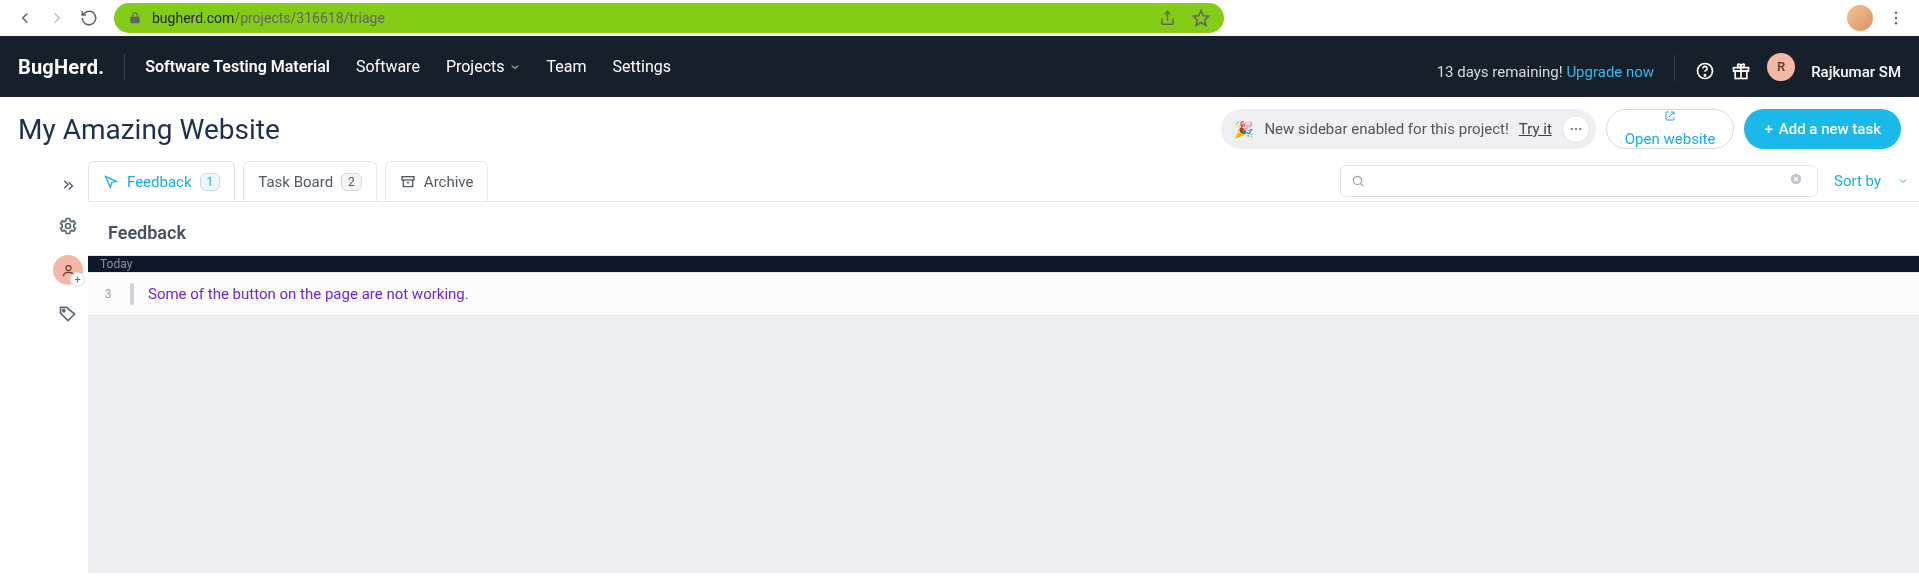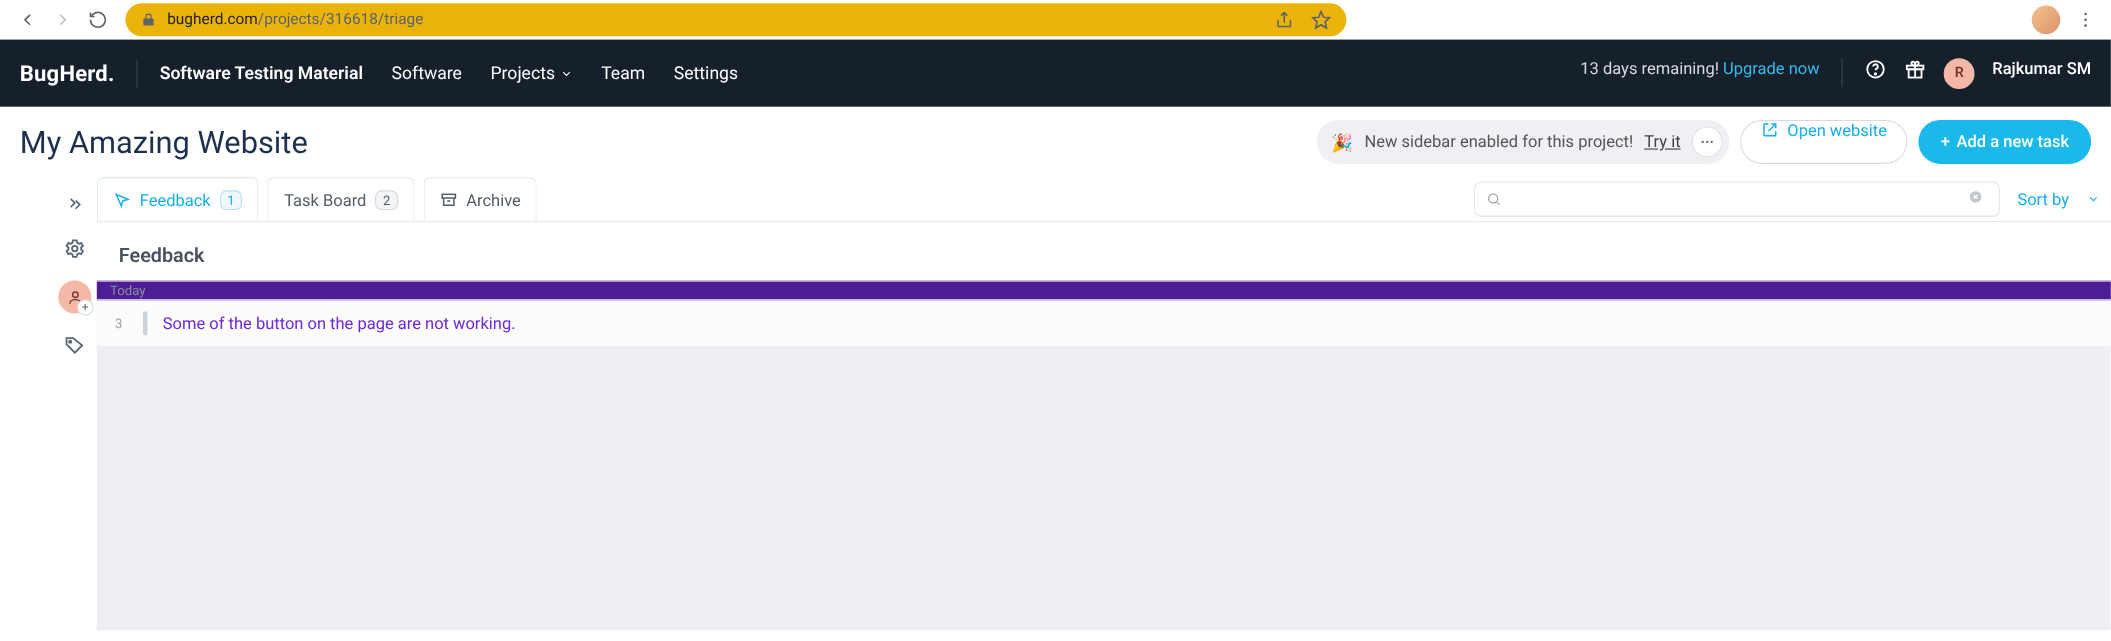--- a/index.html
+++ b/index.html
@@ -3,54 +3,54 @@
 <meta charset="utf-8">
 <style>
   * { box-sizing: border-box; margin: 0; padding: 0; }
   body { font-family: -apple-system, BlinkMacSystemFont, "Segoe UI", Roboto, Helvetica, Arial, sans-serif; font-size: 14px; color: #333; background: #fff; width: 1919px; height: 583px; overflow: hidden; }
 
   
   .browser-bar { display: flex; align-items: center; height: 36px; padding: 0 8px; background: #fff; gap: 8px; }
   .nav-icons { display: flex; align-items: center; gap: 14px; padding: 0 8px; }
   .nav-icon { width: 18px; height: 18px; color: #5f6368; display: flex; align-items: center; justify-content: center; cursor: pointer; }
   .nav-icon.disabled { color: #bdc1c6; cursor: default; }
-  .addr-bar { flex: 1; height: 30px; background: #eab308; border-radius: 15px; display: flex; align-items: center; padding: 0 14px; gap: 10px; color: #5f6368; max-width: 1110px; }
+  .addr-bar { flex: 1; height: 30px; background: #84cc16; border-radius: 15px; display: flex; align-items: center; padding: 0 14px; gap: 10px; color: #5f6368; max-width: 1110px; }
   .addr-lock { width: 14px; height: 14px; }
   .addr-text { font-size: 14px; color: #5f6368; }
   .addr-text .domain { color: #202124; }
   .addr-right { margin-left: auto; display: flex; align-items: center; gap: 16px; color: #5f6368; }
   .browser-right { display: flex; align-items: center; gap: 14px; margin-left: auto; padding-right: 6px; }
   .browser-avatar { width: 26px; height: 26px; border-radius: 50%; background: linear-gradient(135deg,#f7c28d,#d9926a); }
   .vdots { width: 18px; height: 18px; display:flex; align-items:center; justify-content:center; }
 
   
   .app-header { height: 61px; background: #16202b; display: flex; align-items: center; padding: 0 18px; color: #fff; }
   .logo { font-size: 20px; font-weight: 700; letter-spacing: 0.2px; }
   .logo .dot { color: #fff; }
   .vsep { width: 1px; height: 26px; background: #384555; margin: 0 20px; }
   .wsname { font-weight: 600; font-size: 16px; }
   .nav-links { display: flex; gap: 26px; margin-left: 26px; align-items: center; }
   .nav-link { color: #fff; font-size: 16px; display: flex; align-items: center; gap: 4px; cursor: pointer; }
-  .header-right { margin-left: auto; display: flex; align-items: flex-start; gap: 16px; }
+  .header-right { margin-left: auto; display: flex; align-items: flex-end; gap: 16px; }
   .trial-text { color: #d7dbe0; font-size: 15px; }
   .upgrade-link { color: #35b9e9; cursor: pointer; }
   .hsep { width: 1px; height: 26px; background: #384555; margin: 0 4px; }
   .header-icon { width: 20px; height: 20px; display: flex; align-items: center; justify-content: center; cursor: pointer; }
   .user-avatar { width: 28px; height: 28px; border-radius: 50%; background: #f6b8a6; color: #6c3b2e; display: flex; align-items: center; justify-content: center; font-weight: 600; font-size: 13px; }
   .user-name { font-size: 15px; font-weight: 500; }
 
   
   .project-bar { display: flex; align-items: center; padding: 12px 18px; gap: 28px; }
   .project-title { font-size: 28px; font-weight: 400; color: #1e3050; }
   .project-right { margin-left: auto; display: flex; align-items: center; gap: 10px; }
   .info-pill { background: #eff0f3; border-radius: 22px; height: 40px; display: flex; align-items: center; padding: 0 6px 0 14px; gap: 10px; color: #555; font-size: 15px; }
   .info-pill .party { font-size: 16px; }
   .tryit { color: #404040; text-decoration: underline; cursor: pointer; }
   .dots-btn { width: 28px; height: 28px; background: #fff; border-radius: 50%; display: flex; align-items: center; justify-content: center; cursor: pointer; border: 1px solid #e0e1e6; }
-  .open-web { height: 40px; border: 1px solid #d7dbe1; border-radius: 22px; color: #15aee8; display: flex; align-items: flex-start; padding: 0 18px; gap: 8px; font-size: 15px; cursor: pointer; background:#fff; }
+  .open-web { height: 40px; border: 1px solid #d7dbe1; border-radius: 22px; color: #15aee8; display: flex; align-items: center; padding: 0 18px; gap: 8px; font-size: 15px; cursor: pointer; background:#fff;flex-direction:column; }
   .add-task { height: 40px; border-radius: 22px; background: #1ab9ea; color: #fff; font-weight: 500; display: flex; align-items: center; padding: 0 20px; gap: 6px; font-size: 15px; cursor: pointer; }
 
   
   .main { display: flex; margin-left: 48px; }
   .left-rail { width: 40px; display: flex; flex-direction: column; align-items: center; padding-top: 14px; gap: 18px; }
   .rail-icon { width: 22px; height: 22px; display: flex; align-items: center; justify-content: center; color: #5a6776; cursor: pointer; }
   .rail-add { width: 30px; height: 30px; border-radius: 50%; background: #f6b8a6; display: flex; align-items:center; justify-content:center; color:#6c3b2e; cursor:pointer; position:relative;}
   .rail-add::after { content:"+"; position:absolute; right:-2px; bottom:-2px; width:13px; height:13px; background:#fff; border-radius:50%; font-size:11px; color:#5a6776; display:flex;align-items:center;justify-content:center; border:1px solid #ddd;}
 
   .content { flex: 1; }
@@ -61,21 +61,21 @@
   .tab .badge { border: 1px solid #b6dff4; background: #eef8fd; color: #15aee8; border-radius: 6px; font-size: 12px; padding: 1px 6px; }
   .tab .badge.gray { border-color:#d5d7dc; background:#f4f5f7; color:#525a64; }
   .tab-icon { width: 16px; height: 16px; display:flex; align-items:center; justify-content:center; }
   .tabs-right { margin-left: auto; display: flex; align-items: center; gap: 16px; padding-right: 10px; }
   .search-wrap { width: 478px; height: 32px; border: 1px solid #e2e4e9; border-radius: 6px; display: flex; align-items: center; padding: 0 10px; color: #9aa1ab; gap: 8px; }
   .search-wrap input { flex:1; border:none; outline:none; background:transparent; font-size:14px; color:#333; }
   .search-clear { width:18px; height:18px; color:#c2c7cf; cursor:pointer; }
   .sortby { color: #15aee8; font-size: 15px; display: flex; align-items: center; gap: 16px; cursor: pointer; }
 
   .section-title { font-size: 18px; font-weight: 600; color: #4a5261; padding: 20px 20px 12px; }
-  .group-header { background: #4c1d95; color: #8a9099; font-size: 12px; border-top: 1px solid #e7e8eb; border-bottom: 1px solid #e7e8eb; height: 18px; display:flex; align-items:center; padding: 0 12px; position: relative; }
+  .group-header { background: #0f172a; color: #8a9099; font-size: 12px; border-top: 1px solid #e7e8eb; border-bottom: 1px solid #e7e8eb; height: 18px; display:flex; align-items:center; padding: 0 12px; position: relative; }
   .group-header::before { content:""; position:absolute; left:8px; top:50%; right:calc(100% - 52px); }
   .task-list { background: #edeff2; min-height: 300px; }
   .task-item { display: flex; align-items: center; gap: 14px; padding: 10px 12px; background: #fcfcfd; border-bottom: 1px solid #e7e8eb; }
   .task-num { width: 16px; text-align: center; color: #9aa1ab; font-size: 12px; }
   .status-bar { width: 4px; height: 22px; background: #cfd4db; border-radius: 2px; }
   .task-text { font-weight: 400; color: #6d28d9; font-size: 15px; }
 
   svg { display:block; }
 </style>
 </head>

